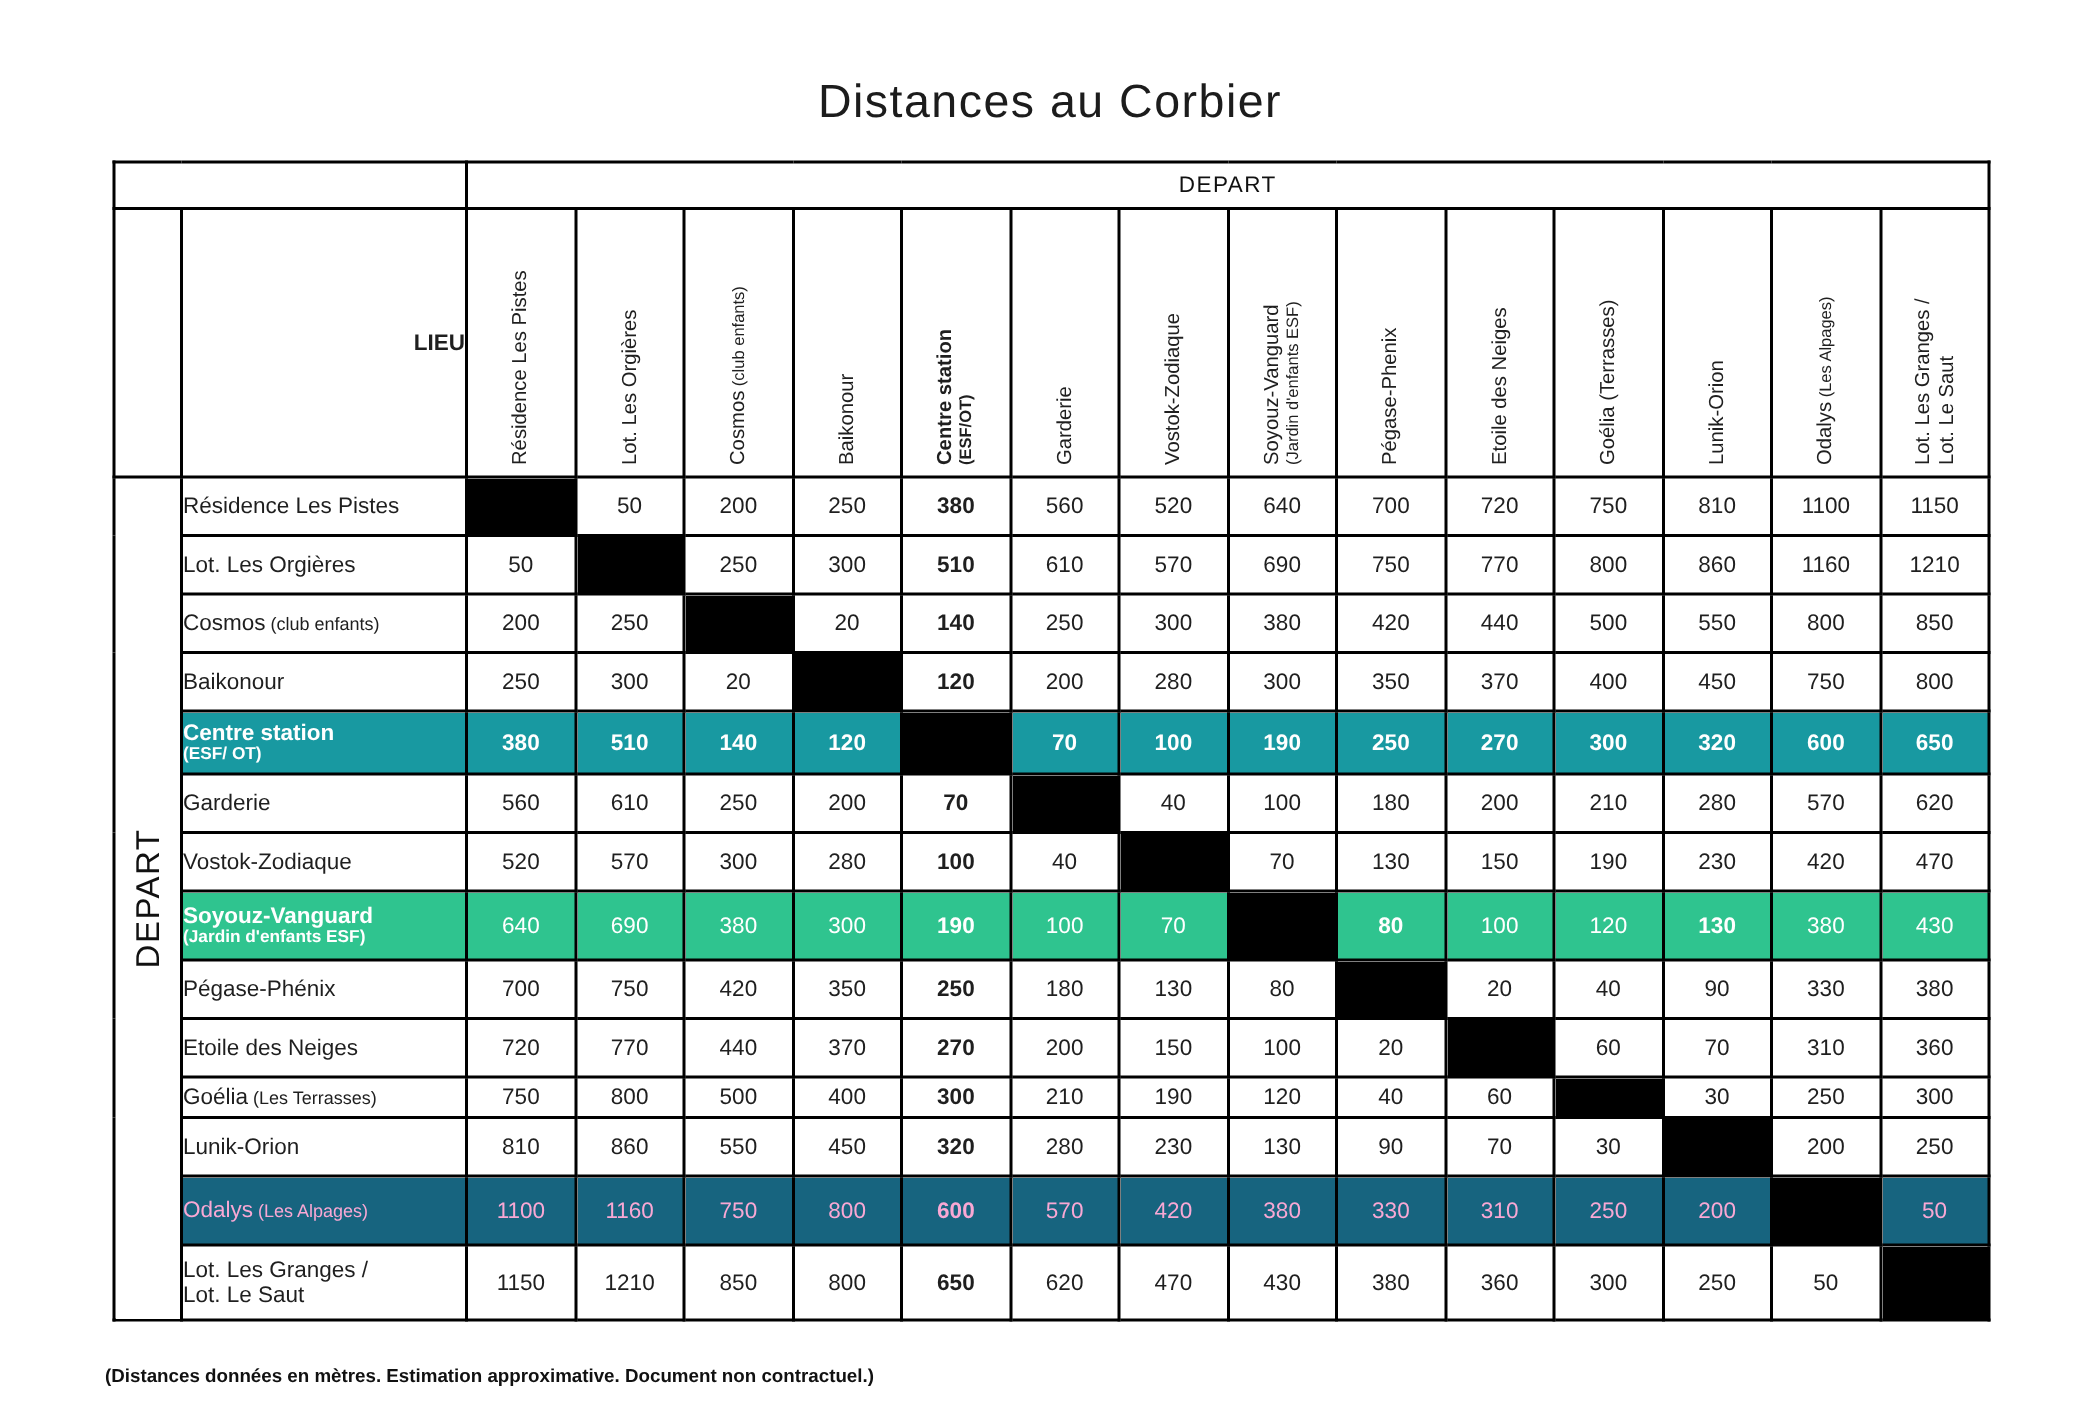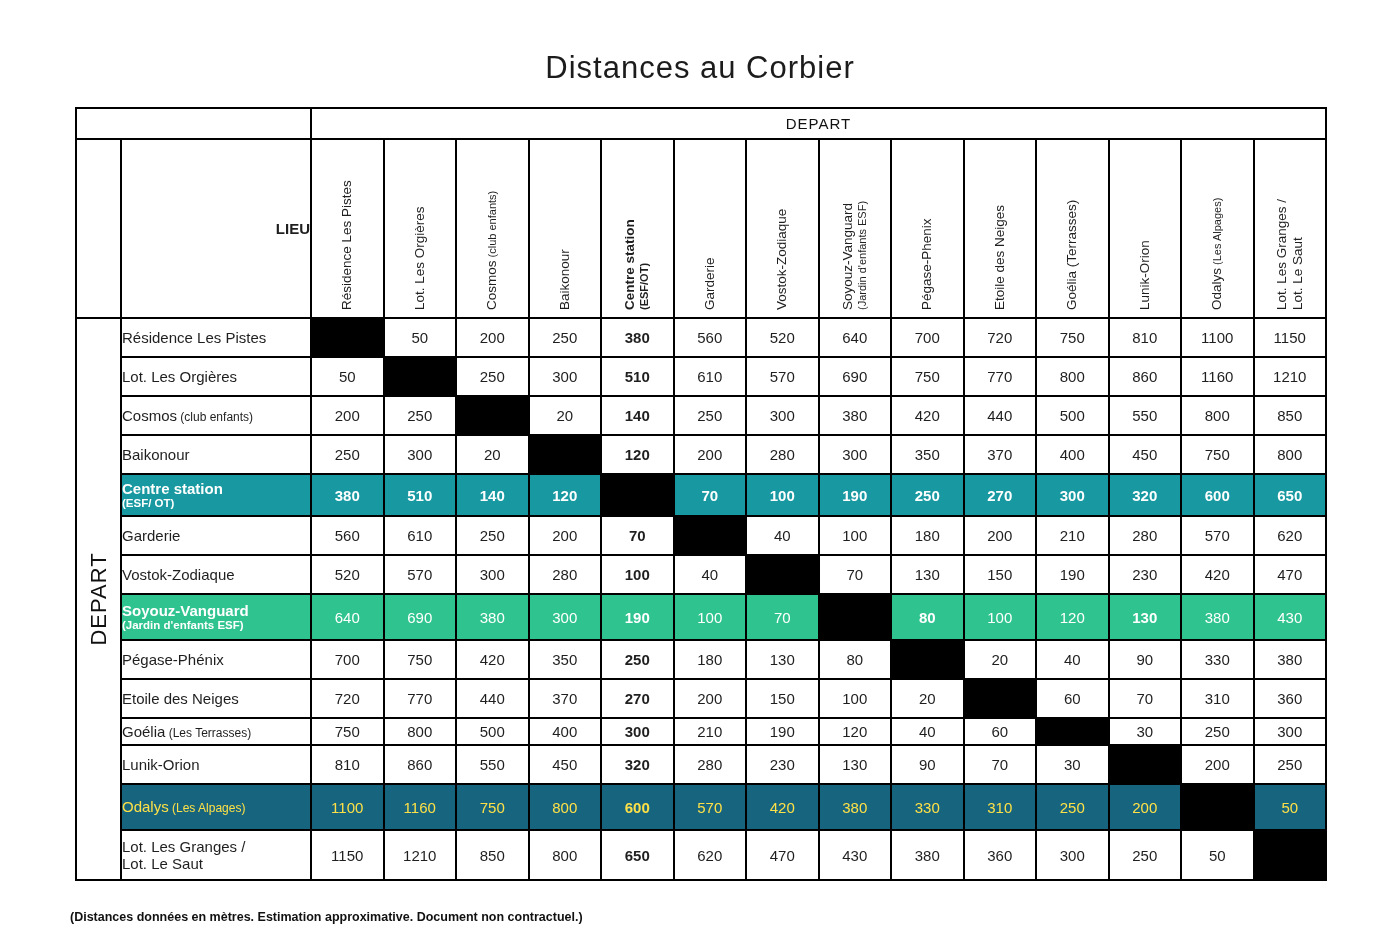--- a/index.html
+++ b/index.html
@@ -40,21 +40,21 @@
   td.rowlab .l2{font-size:15px;}
 
   td.val{text-align:center;}
   td.val.b{font-weight:bold;}
   td.diag{background:#000;}
 
   tr.teal td.rowlab, tr.teal td.val{color:#fff;}
   tr.teal td.rowlab{font-weight:bold;}
   tr.green td.rowlab, tr.green td.val{color:#fff;}
   tr.green td.rowlab{font-weight:bold;}
-  tr.darkteal td.rowlab, tr.darkteal td.val{color:#fde047;}
+  tr.darkteal td.rowlab, tr.darkteal td.val{color:#f9a8d4;}
 
   .footer{position:absolute;left:70px;top:910px;font-size:12.5px;
           font-weight:bold;color:#111;}
 </style>
 </head>
 <body>
 
 <div class="title">Distances au Corbier</div>
 
 <table class="matrix">

